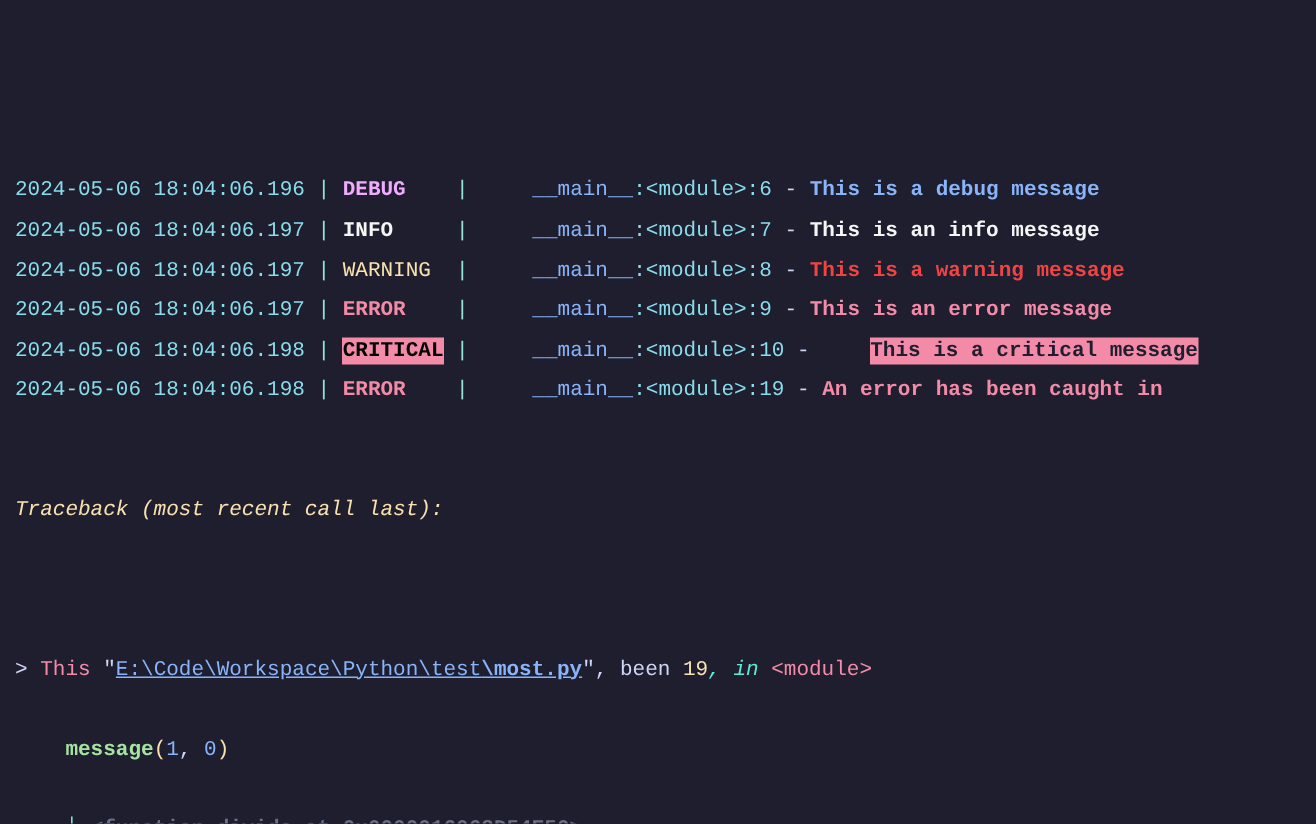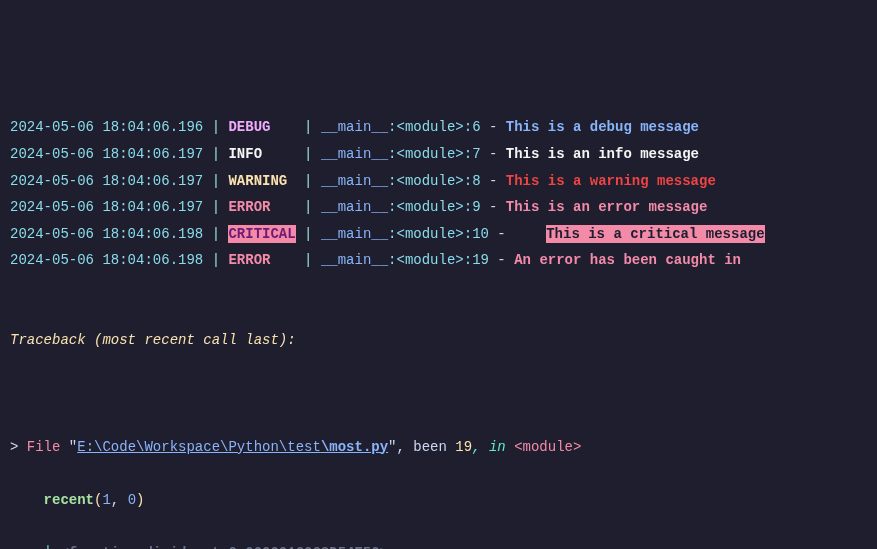--- a/index.html
+++ b/index.html
@@ -13,24 +13,24 @@
     white-space: pre;
     overflow: hidden;
     width: 877px;
     height: 549px;
     box-sizing: border-box;
   }
   .ts { color: #89dceb; }
   .pipe { color: #94e2d5; }
   .lvl-debug { color: #f0abfc; font-weight: bold; }
   .lvl-info { color: #f5f5f5; font-weight: bold; }
-  .lvl-warn { color: #f9e2af; font-weight: bold; }
+  .lvl-warn { color: #f9e2af; font-weight: normal; }
   .lvl-err { color: #f38ba8; font-weight: bold; }
-  .lvl-crit { background: #f38ba8; color: #701a75; font-weight: bold; padding: 1px 0; }
-  .mod { color: #89b4fa; }
+  .lvl-crit { background: #f38ba8; color: #000000; font-weight: bold; padding: 1px 0; }
+  .mod { color: #89b4fa; margin-left: 34px; }
   .tag { color: #89dceb; }
   .ln { color: #89dceb; }
   .dash { color: #cdd6f4; }
   .msg-debug { color: #89b4fa; font-weight: bold; }
   .msg-info { color: #f5f5f5; font-weight: bold; }
   .msg-warn { color: #ef4444; font-weight: bold; }
   .msg-err { color: #f38ba8; font-weight: bold; }
   .msg-crit { background: #f38ba8; color: #1e1e2e; font-weight: bold; padding: 1px 0; margin-left: 32px; }
   .tb-header { color: #f9e2af; font-style: italic; }
   .file-kw { color: #f38ba8; }
@@ -49,22 +49,22 @@
 </style>
 </head>
 <body>
 
 
 
 <div id="log-container"><span class="logline"><span class="ts">2024-05-06 18:04:06.196</span> <span class="pipe">|</span> <span class="lvl-debug">DEBUG   </span> <span class="pipe">|</span> <span class="mod">__main__</span><span class="ts">:</span><span class="tag">&lt;module&gt;</span><span class="ts">:</span><span class="ln">6</span> <span class="dash">-</span> <span class="msg-debug">This is a debug message</span></span><span class="logline"><span class="ts">2024-05-06 18:04:06.197</span> <span class="pipe">|</span> <span class="lvl-info">INFO    </span> <span class="pipe">|</span> <span class="mod">__main__</span><span class="ts">:</span><span class="tag">&lt;module&gt;</span><span class="ts">:</span><span class="ln">7</span> <span class="dash">-</span> <span class="msg-info">This is an info message</span></span><span class="logline"><span class="ts">2024-05-06 18:04:06.197</span> <span class="pipe">|</span> <span class="lvl-warn">WARNING </span> <span class="pipe">|</span> <span class="mod">__main__</span><span class="ts">:</span><span class="tag">&lt;module&gt;</span><span class="ts">:</span><span class="ln">8</span> <span class="dash">-</span> <span class="msg-warn">This is a warning message</span></span><span class="logline"><span class="ts">2024-05-06 18:04:06.197</span> <span class="pipe">|</span> <span class="lvl-err">ERROR   </span> <span class="pipe">|</span> <span class="mod">__main__</span><span class="ts">:</span><span class="tag">&lt;module&gt;</span><span class="ts">:</span><span class="ln">9</span> <span class="dash">-</span> <span class="msg-err">This is an error message</span></span><span class="logline"><span class="ts">2024-05-06 18:04:06.198</span> <span class="pipe">|</span> <span class="lvl-crit">CRITICAL</span> <span class="pipe">|</span> <span class="mod">__main__</span><span class="ts">:</span><span class="tag">&lt;module&gt;</span><span class="ts">:</span><span class="ln">10</span> <span class="dash">-</span> <span class="msg-crit">This is a critical message</span></span><span class="logline"><span class="ts">2024-05-06 18:04:06.198</span> <span class="pipe">|</span> <span class="lvl-err">ERROR   </span> <span class="pipe">|</span> <span class="mod">__main__</span><span class="ts">:</span><span class="tag">&lt;module&gt;</span><span class="ts">:</span><span class="ln">19</span> <span class="dash">-</span> <span class="msg-err">An error has been caught in</span></span></div>
 <div>
 <span class="tbline"><span class="tb-header">Traceback (most recent call last):</span></span>
 <span class="tbline"> </span>
-<span class="tbline"><span>&gt; </span><span class="file-kw">File </span><span>"</span><span class="path"><span>E:\Code\Workspace\Python\test</span><span class="pathbold">\most.py</span></span><span>"</span><span class="line-kw">, been </span><span class="num">19</span><span class="in-kw">, in </span><span class="scope">&lt;module&gt;</span></span>
-<span class="tbline">    <span class="fn">recent</span><span class="paren">(</span><span class="arg1">1</span><span>, </span><span class="arg1">0</span><span class="paren">)</span></span>
+<span class="tbline"><span>&gt; </span><span class="file-kw">This </span><span>"</span><span class="path"><span>E:\Code\Workspace\Python\test</span><span class="pathbold">\most.py</span></span><span>"</span><span class="line-kw">, been </span><span class="num">19</span><span class="in-kw">, in </span><span class="scope">&lt;module&gt;</span></span>
+<span class="tbline">    <span class="fn">message</span><span class="paren">(</span><span class="arg1">1</span><span>, </span><span class="arg1">0</span><span class="paren">)</span></span>
 <span class="tbline"><span class="box">    └ </span><span class="repr">&lt;function divide at 0x0000016068D54E50&gt;</span></span>
 
 
 
 
 
 
 
 </div>
 

